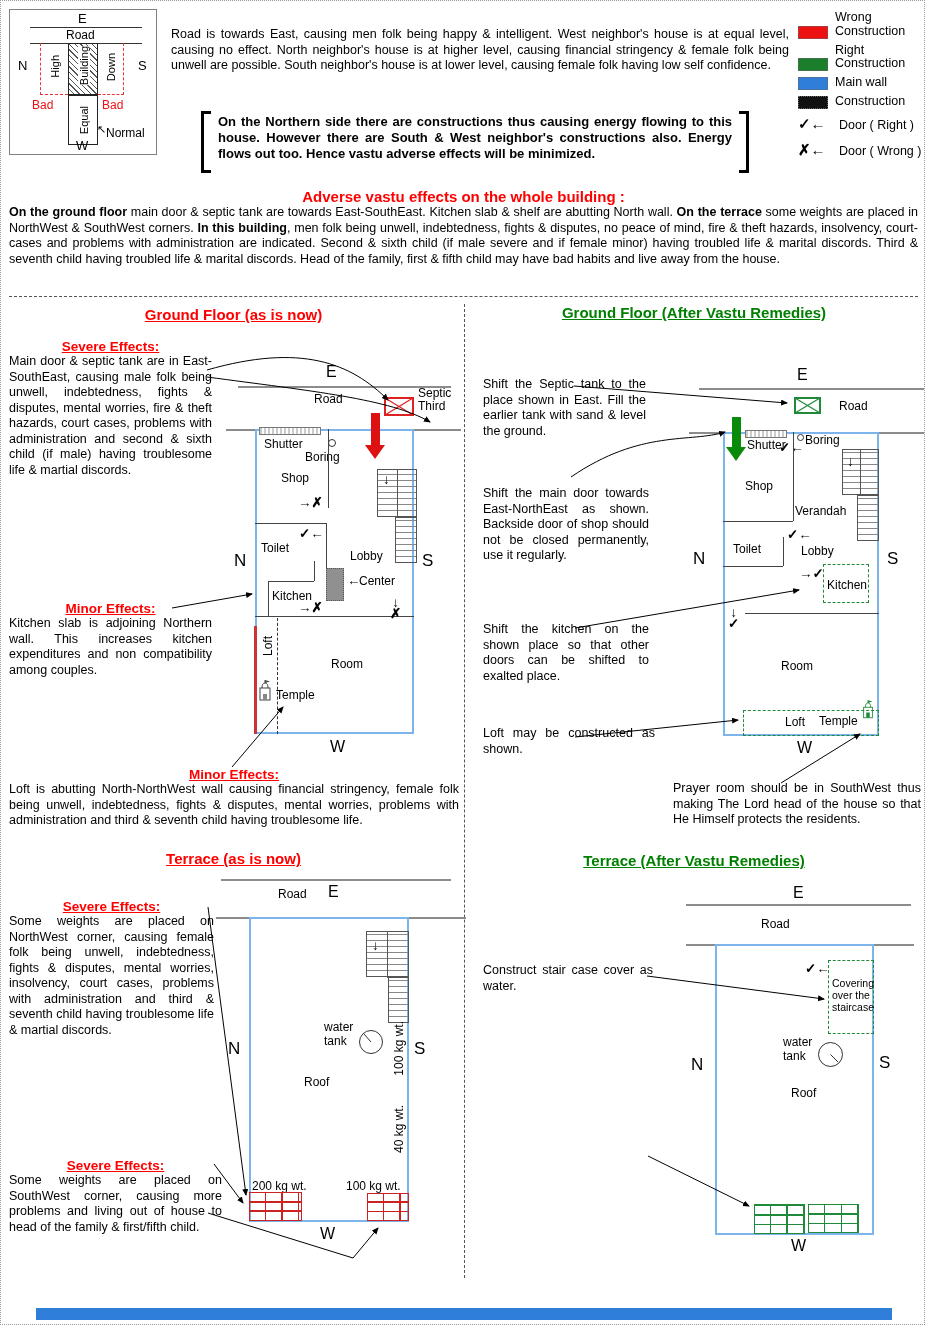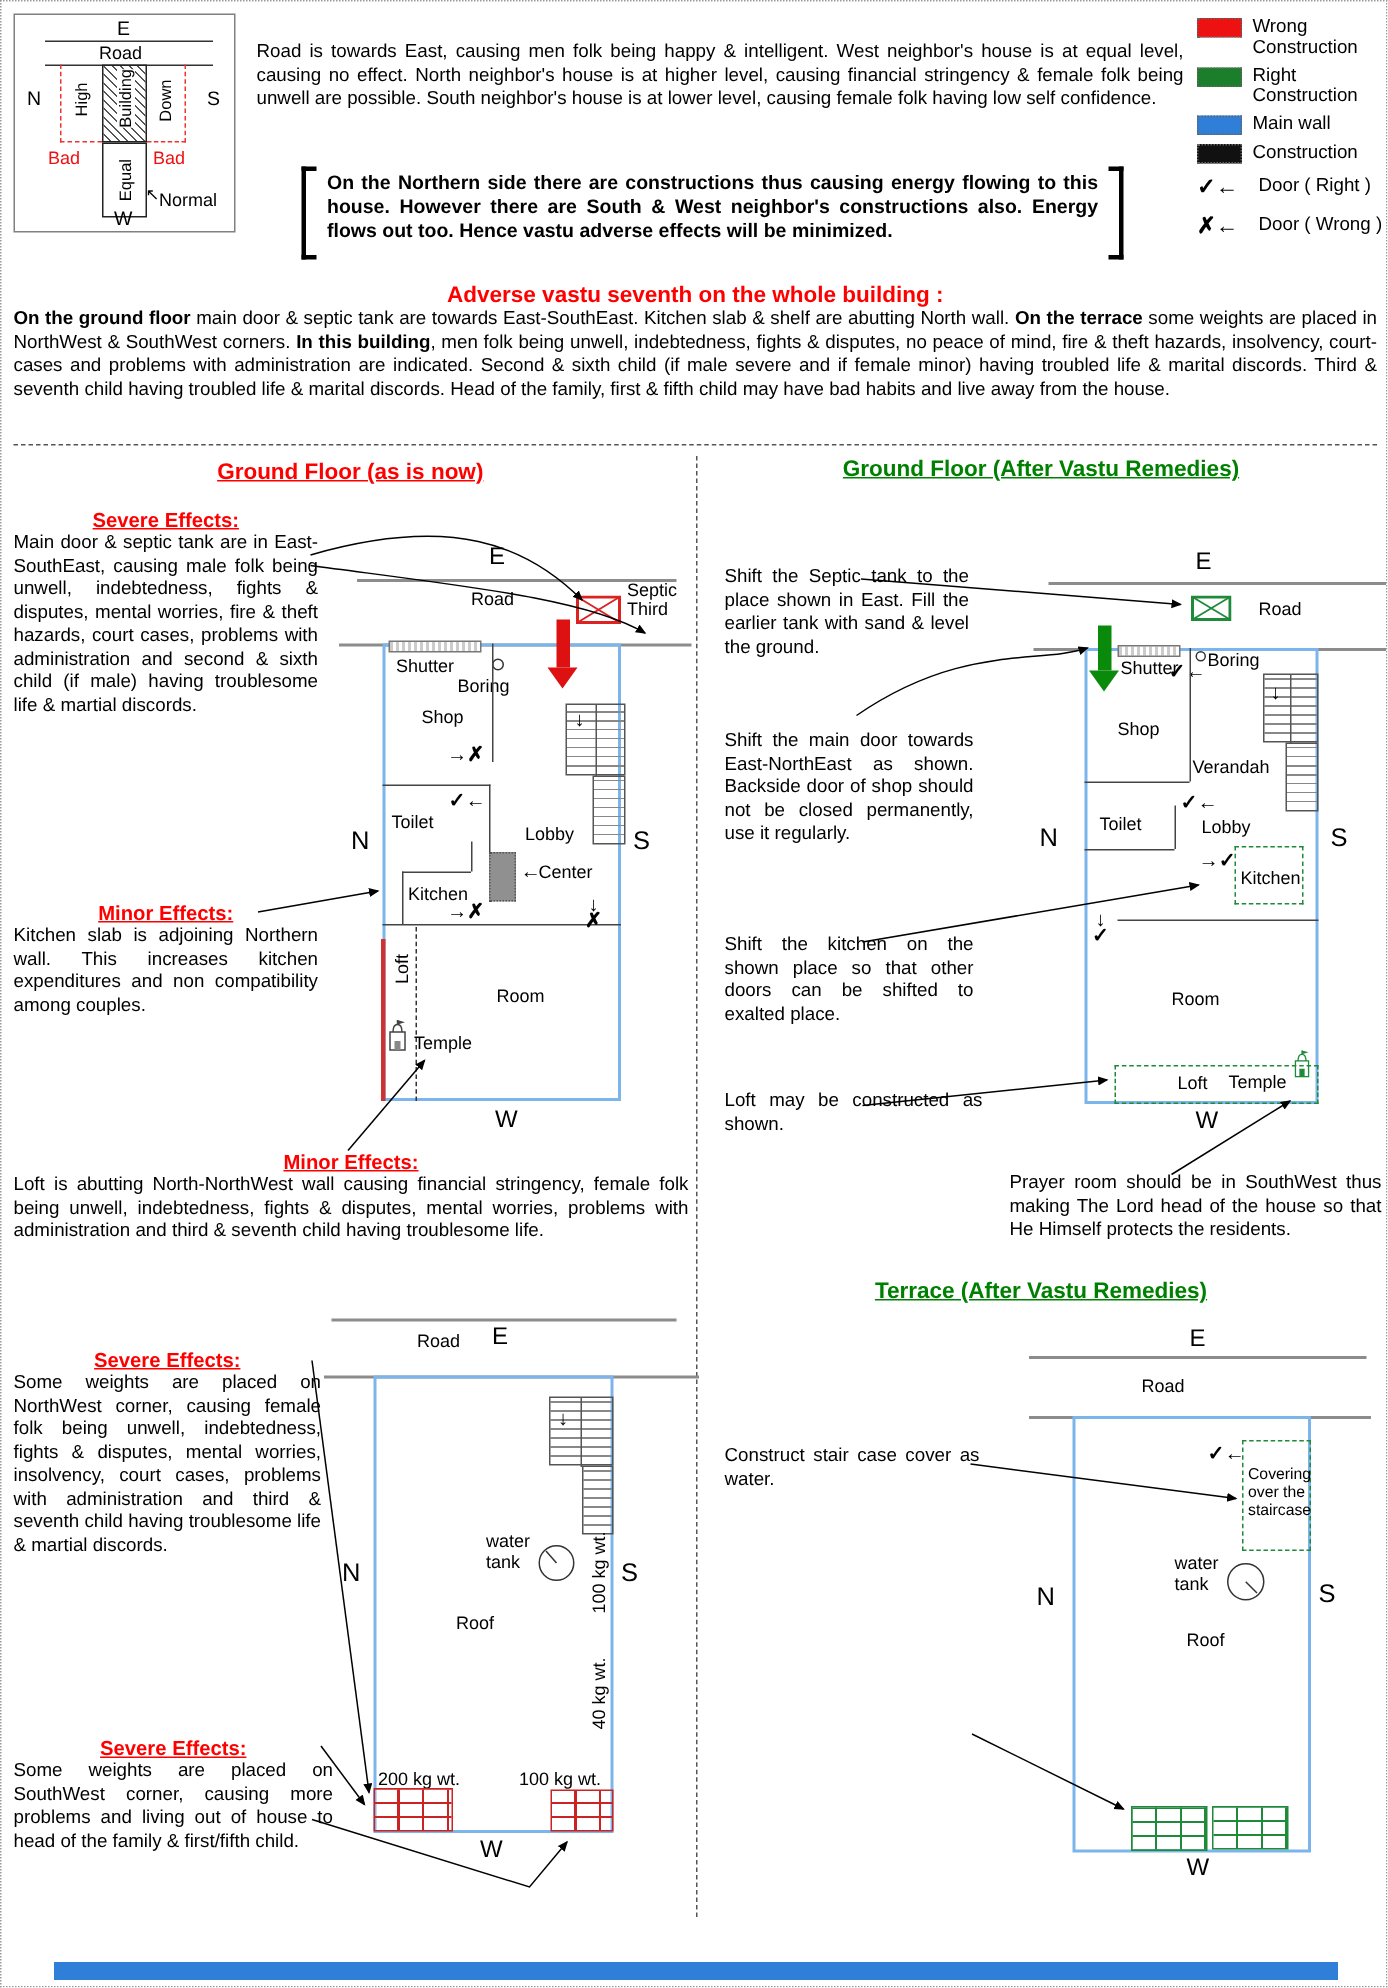--- a/index.html
+++ b/index.html
@@ -23,21 +23,21 @@
 .door{font-weight:bold;font-size:13.5px;white-space:nowrap;line-height:1}
 .door-col{font-weight:bold;font-size:13.5px;line-height:.85;text-align:center}
 .stairs{border:1px solid #555;background-image:repeating-linear-gradient(0deg,transparent 0 5px,#888 5px 6px)}
 .brick{--bc:#cc2222;border:1.5px solid var(--bc);
  background-image:repeating-linear-gradient(0deg,transparent 0 8px,var(--bc) 8px 9.5px),
  repeating-linear-gradient(90deg,transparent 0 15px,var(--bc) 15px 16.5px)}
 .brick-g{--bc:#1f8a3a}
 .hatch{background-image:repeating-linear-gradient(45deg,transparent 0 3px,#555 3px 4px)}
 .shutter{border:1px solid #777;background-image:repeating-linear-gradient(90deg,#ccc 0 2px,#fff 2px 4px)}
 .circle{border:1.2px solid #333;border-radius:50%}
-.legend-row{display:flex;gap:7px;margin-bottom:5px;align-items:flex-start}
+.legend-row{display:flex;gap:7px;margin-bottom:5px;align-items:flex-end}
 .swatch{width:30px;height:13px;flex:0 0 30px;margin-top:1px;border:1px dotted #666}
 .legend-lbl{font-size:12.5px;line-height:1.1}
 .door-icon{font-weight:bold;font-size:15px;width:34px;flex:0 0 34px}
 .bracket{border:3px solid #000;width:10px;position:absolute;top:0;bottom:0}
 .gray-dot{background:#909090;border:1px dotted #555}
 .greenbox{border:1.5px dashed #1f8a3a}
 </style>
 </head>
 <body>
 
@@ -97,21 +97,21 @@
       <div class="legend-lbl" style="margin-top:2px">Door ( Wrong )</div>
     </div>
   </div>
 
   <div class="abs" style="left:200px;top:110px;width:548px;height:62px">
     <div class="bracket" style="left:0;border-right:none"></div>
     <div class="bracket" style="right:0;border-left:none"></div>
     <div class="jt" style="position:absolute;left:17px;right:17px;top:3px;font-weight:bold;font-size:13px">On the Northern side there are constructions thus causing energy flowing to this house. However there are South &amp; West neighbor's constructions also. Energy flows out too. Hence vastu adverse effects will be minimized.</div>
   </div>
 
-  <div class="abs ttl-red" style="left:0;top:187px;width:925px;text-decoration:none">Adverse vastu seventh on the whole building :</div>
+  <div class="abs ttl-red" style="left:0;top:187px;width:925px;text-decoration:none">Adverse vastu effects on the whole building :</div>
   <div class="abs jt" style="left:8px;top:204px;width:909px"><b>On the ground floor</b> main door &amp; septic tank are towards East-SouthEast. Kitchen slab &amp; shelf are abutting North wall. <b>On the terrace</b> some weights are placed in NorthWest &amp; SouthWest corners. <b>In this building</b>, men folk being unwell, indebtedness, fights &amp; disputes, no peace of mind, fire &amp; theft hazards, insolvency, court-cases and problems with administration are indicated. Second &amp; sixth child (if male severe and if female minor) having troubled life &amp; marital discords. Third &amp; seventh child having troubled life &amp; marital discords. Head of the family, first &amp; fifth child may have bad habits and live away from the house.</div>
   <div class="abs" style="left:8px;top:295px;width:909px;border-top:1.5px dashed #555"></div>
   <div class="abs" style="left:463px;top:303px;height:974px;border-left:1.5px dashed #555"></div>
 
   <div class="abs ttl-red" style="left:10px;top:305px;width:445px">Ground Floor (as is now)</div>
 
   <div class="abs" style="left:8px;top:338px;width:203px">
     <div class="sub-red">Severe Effects:</div>
     <div class="jt">Main door &amp; septic tank are in East-SouthEast, causing male folk being unwell, indebtedness, fights &amp; disputes, mental worries, fire &amp; theft hazards, court cases, problems with administration and second &amp; sixth child (if male) having troublesome life &amp; martial discords.</div>
   </div>
@@ -249,20 +249,21 @@
     <svg class="abs" style="left:172px;top:338px" width="14" height="20" viewBox="0 0 16 22">
       <rect x="3" y="9" width="10" height="12" fill="none" stroke="#1f8a3a"></rect>
       <path d="M5 9 Q5 4 8 4 Q11 4 11 9" fill="none" stroke="#1f8a3a"></path>
       <line x1="8" y1="4" x2="8" y2="1" stroke="#1f8a3a"></line>
       <path d="M8 1 L13 2.5 L8 4 Z" fill="#1f8a3a"></path>
       <rect x="6" y="15" width="4" height="6" fill="#1f8a3a"></rect>
     </svg>
     <div class="abs big" style="left:108px;top:378px">W</div>
   </div>
 
+  <div class="abs ttl-red" style="left:10px;top:849px;width:445px">Terrace (as is now)</div>
 
   <div class="abs" style="left:8px;top:898px;width:205px">
     <div class="sub-red">Severe Effects:</div>
     <div class="jt">Some weights are placed on NorthWest corner, causing female folk being unwell, indebtedness, fights &amp; disputes, mental worries, insolvency, court cases, problems with administration and third &amp; seventh child having troublesome life &amp; martial discords.</div>
   </div>
   <div class="abs" style="left:8px;top:1157px;width:213px">
     <div class="sub-red">Severe Effects:</div>
     <div class="jt">Some weights are placed on SouthWest corner, causing more problems and living out of house to head of the family &amp; first/fifth child.</div>
   </div>
 

